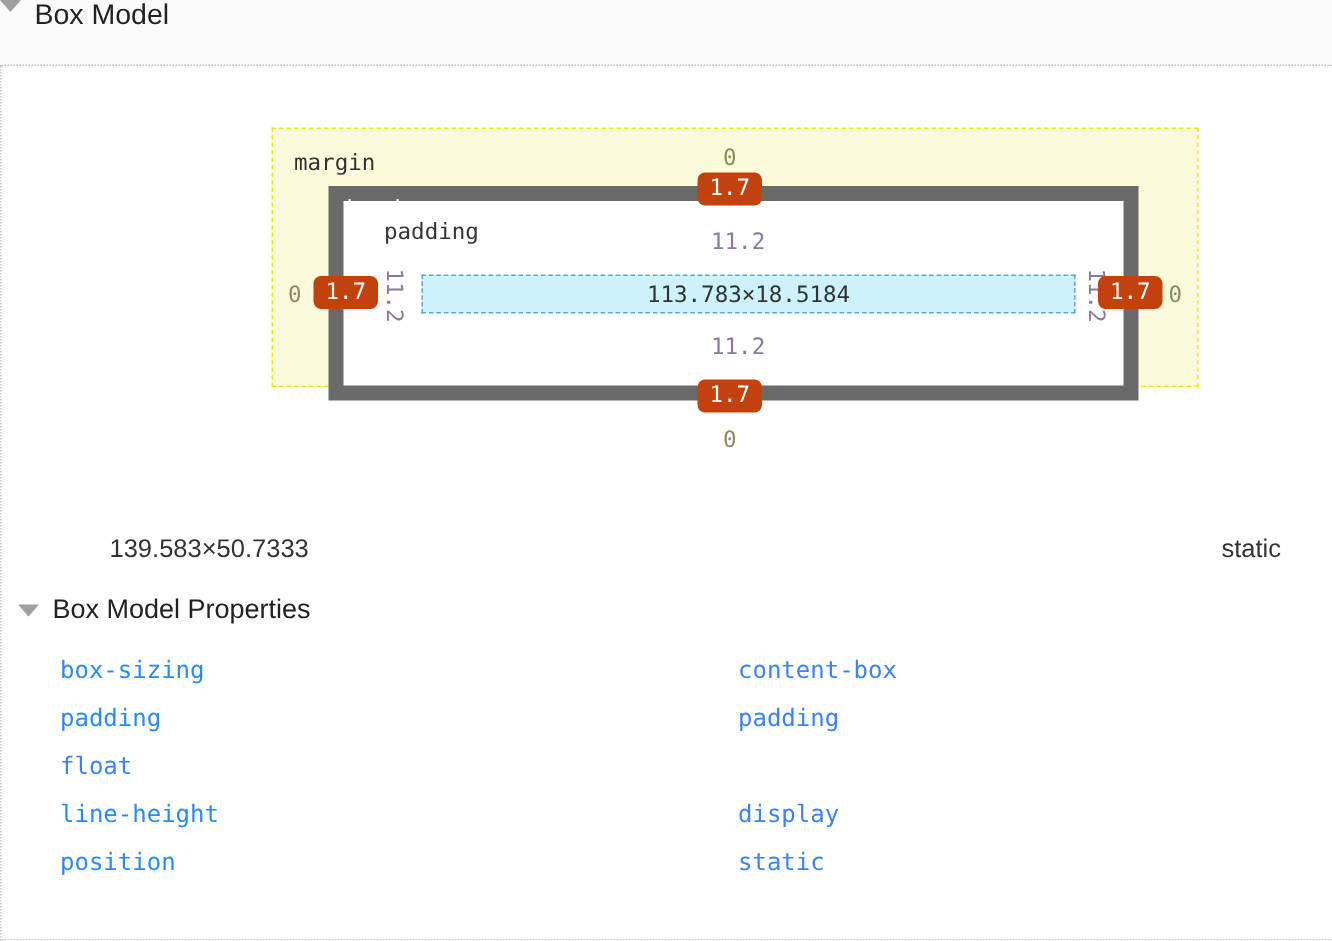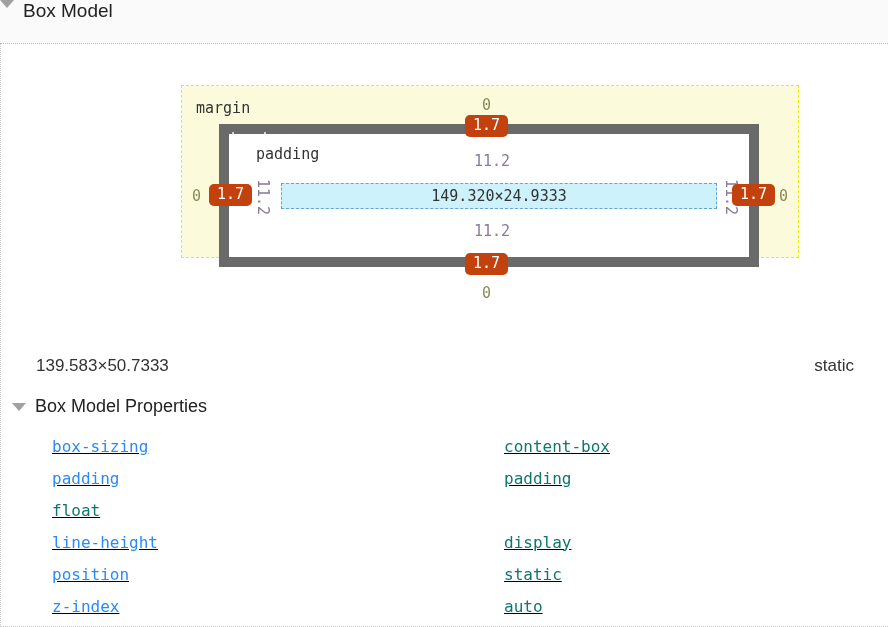--- a/index.html
+++ b/index.html
@@ -149,20 +149,21 @@
     display: flex;
     align-items: center;
     justify-content: space-between;
     padding: 0 34px 0 36px;
   }
   .size-text, .position-text {
     font-family: "Liberation Sans", sans-serif;
     font-size: 17px;
     color: #333333;
     white-space: nowrap;
+    margin-left: 37px;
   }
 
   
   .props-header {
     position: absolute;
     left: 12px; top: 396px;
     display: flex;
     align-items: center;
   }
   .props-title {
@@ -174,35 +175,34 @@
 
   .props-list {
     position: absolute;
     left: 0; top: 430px;
     width: 888px;
   }
   .prop-row {
     display: flex;
     align-items: center;
     height: 32px;
-    padding-left: 52px;
-    text-decoration: underline;
+    padding-left: 40px;
   }
   .prop-name {
     font-family: "DejaVu Sans Mono", monospace;
     font-size: 16px;
     color: #2a8af6;
     width: 452px;
     flex: 0 0 452px;
     white-space: nowrap;
   }
   .prop-value {
     font-family: "DejaVu Sans Mono", monospace;
     font-size: 16px;
-    color: #0f766e;
+    color: #3b82f6;
     white-space: nowrap;
   }
 
   
   .edge-left {
     position: absolute;
     left: 0; top: 44px;
     width: 1px; height: 583px;
     border-left: 1px dotted #c8c8c8;
   }
@@ -238,21 +238,21 @@
 
         <div class="bm-padding">
           <span class="region-name padding-name">padding</span>
 
           <span class="val padding-val" style="left:245px; top:18px;">11.2</span>
           <span class="val padding-val vert" style="left:484px; top:54px;">11.2</span>
           <span class="val padding-val" style="left:245px; top:88px;">11.2</span>
           <span class="val padding-val vert" style="left:16px; top:54px;">11.2</span>
 
           <div class="bm-content">
-            <span class="bm-content-label">149.320×24.9333</span>
+            <span class="bm-content-label">113.783×18.5184</span>
           </div>
         </div>
 
         <span class="val border-val" style="left:246px; top:-9px;">1.7</span>
         <span class="val border-val" style="left:513px; top:60px;">1.7</span>
         <span class="val border-val" style="left:246px; top:129px;">1.7</span>
         <span class="val border-val" style="left:-10px; top:60px;">1.7</span>
       </div>
     </div>
   </div>
@@ -280,21 +280,17 @@
       <span class="prop-value">float</span>
     </div>
     <div class="prop-row">
       <span class="prop-name">line-height</span>
       <span class="prop-value">display</span>
     </div>
     <div class="prop-row">
       <span class="prop-name">position</span>
       <span class="prop-value">static</span>
     </div>
-    <div class="prop-row">
-      <span class="prop-name">z-index</span>
-      <span class="prop-value">auto</span>
-    </div>
   </div>
 
   <div class="edge-left"></div>
   <div class="edge-bottom"></div>
 </div>
 
 </body></html>

